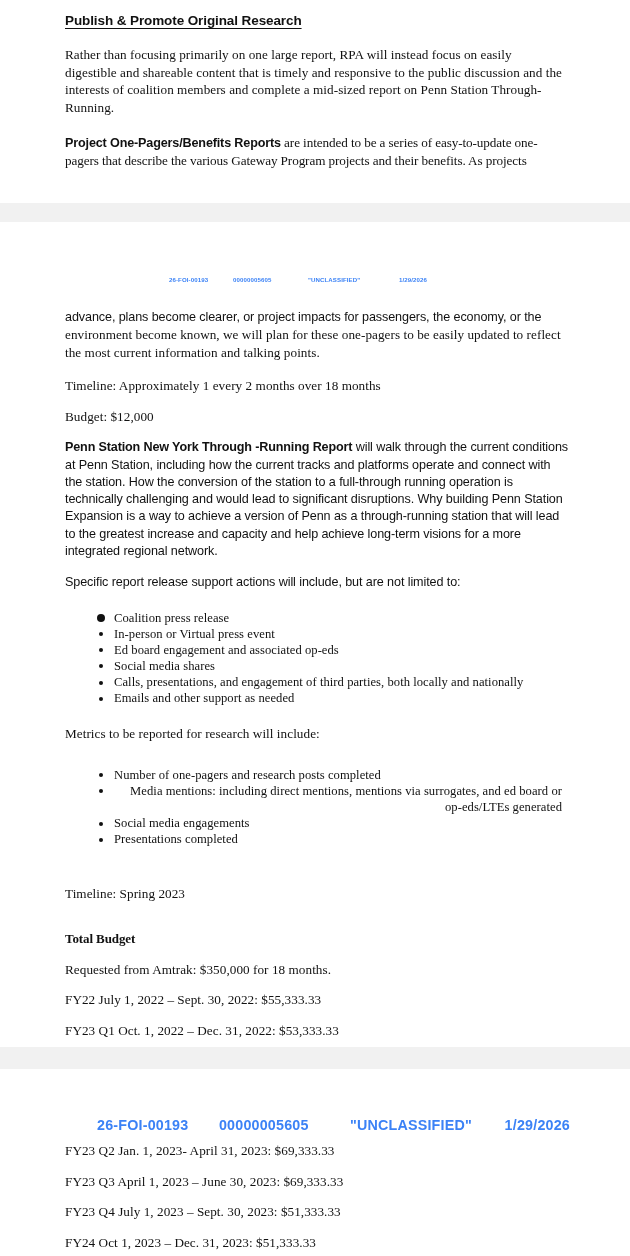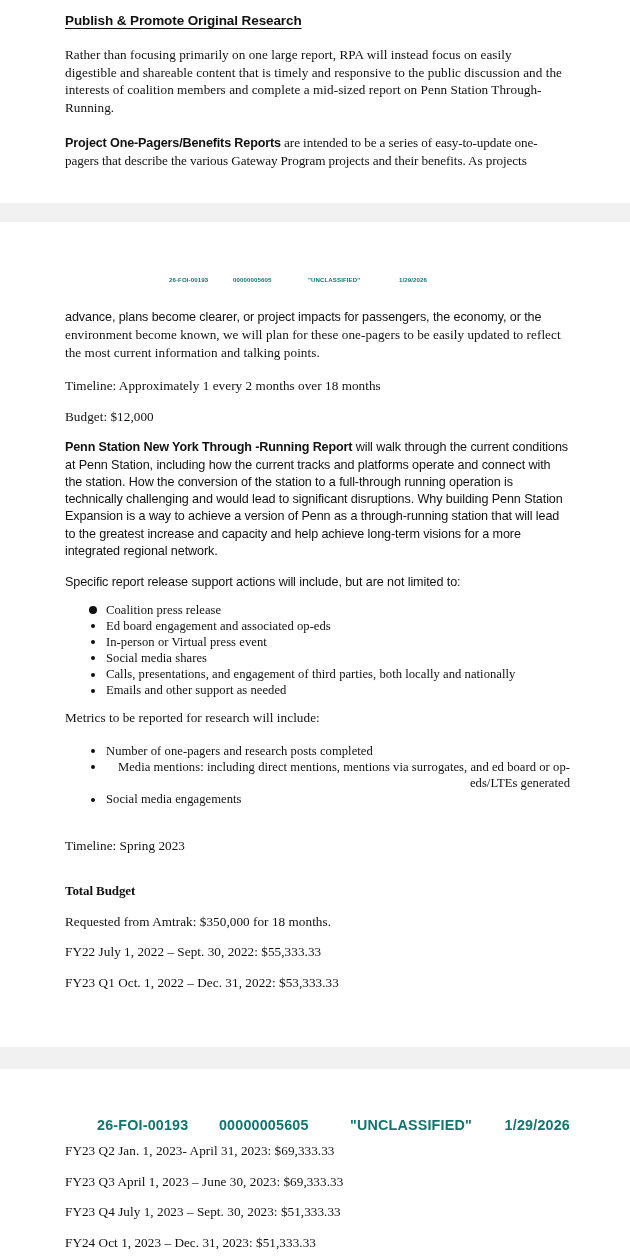--- a/index.html
+++ b/index.html
@@ -75,21 +75,21 @@
     font-size: 12.6px;
     letter-spacing: -0.15px;
   }
   .rest-serif {
     font-family: "Liberation Serif", serif;
     font-size: 13.2px;
   }
 
   ul.doc-list {
     list-style: none;
-    margin: 0;
+    margin: 8px;
     padding: 0;
   }
   ul.doc-list li {
     font-family: "Liberation Serif", serif;
     font-size: 12.6px;
     line-height: 16.1px;
     position: relative;
     padding-left: 41px;
     letter-spacing: 0.05px;
   }
@@ -109,21 +109,21 @@
     width: 8px;
     height: 8px;
   }
   ul.doc-list li.wrap2 { line-height: 16.1px; text-align: right; }
 
   
   .stamp {
     display: flex;
     font-family: "Liberation Sans", sans-serif;
     font-weight: bold;
-    color: #0f766e;
+    color: #3b82f6;
     white-space: nowrap;
   }
   .stamp-small {
     font-size: 6.1px;
     letter-spacing: 0.1px;
     padding-left: 104px;
   }
   .stamp-small .s-case { width: 64px; }
   .stamp-small .s-bates { width: 75px; }
   .stamp-small .s-class { width: 91px; }
@@ -195,37 +195,38 @@
   </p>
 
   <div class="sp-14"></div>
 
   <p class="sans">Specific report release support actions will include, but are not limited to:</p>
 
   <div class="sp-10"></div>
 
   <ul class="doc-list">
     <li class="big-bullet">Coalition press release</li>
+    <li>In-person or Virtual press event</li>
     <li>Ed board engagement and associated op-eds</li>
-    <li>In-person or Virtual press event</li>
     <li>Social media shares</li>
     <li>Calls, presentations, and engagement of third parties, both locally and nationally</li>
     <li>Emails and other support as needed</li>
   </ul>
 
   <div class="sp-11"></div>
 
   <p class="serif">Metrics to be reported for research will include:</p>
 
   <div class="sp-16"></div>
 
   <ul class="doc-list">
     <li>Number of one-pagers and research posts completed</li>
     <li class="wrap2">Media mentions: including direct mentions, mentions via surrogates, and ed board or op-eds/LTEs generated</li>
     <li>Social media engagements</li>
+    <li>Presentations completed</li>
   </ul>
 
   <div class="sp-30"></div>
 
   <p class="serif">Timeline: Spring 2023</p>
   <div class="sp-4"></div>
 
   <div class="sp-24"></div>
 
   <h2 class="h-sans-bold">Total Budget</h2>

